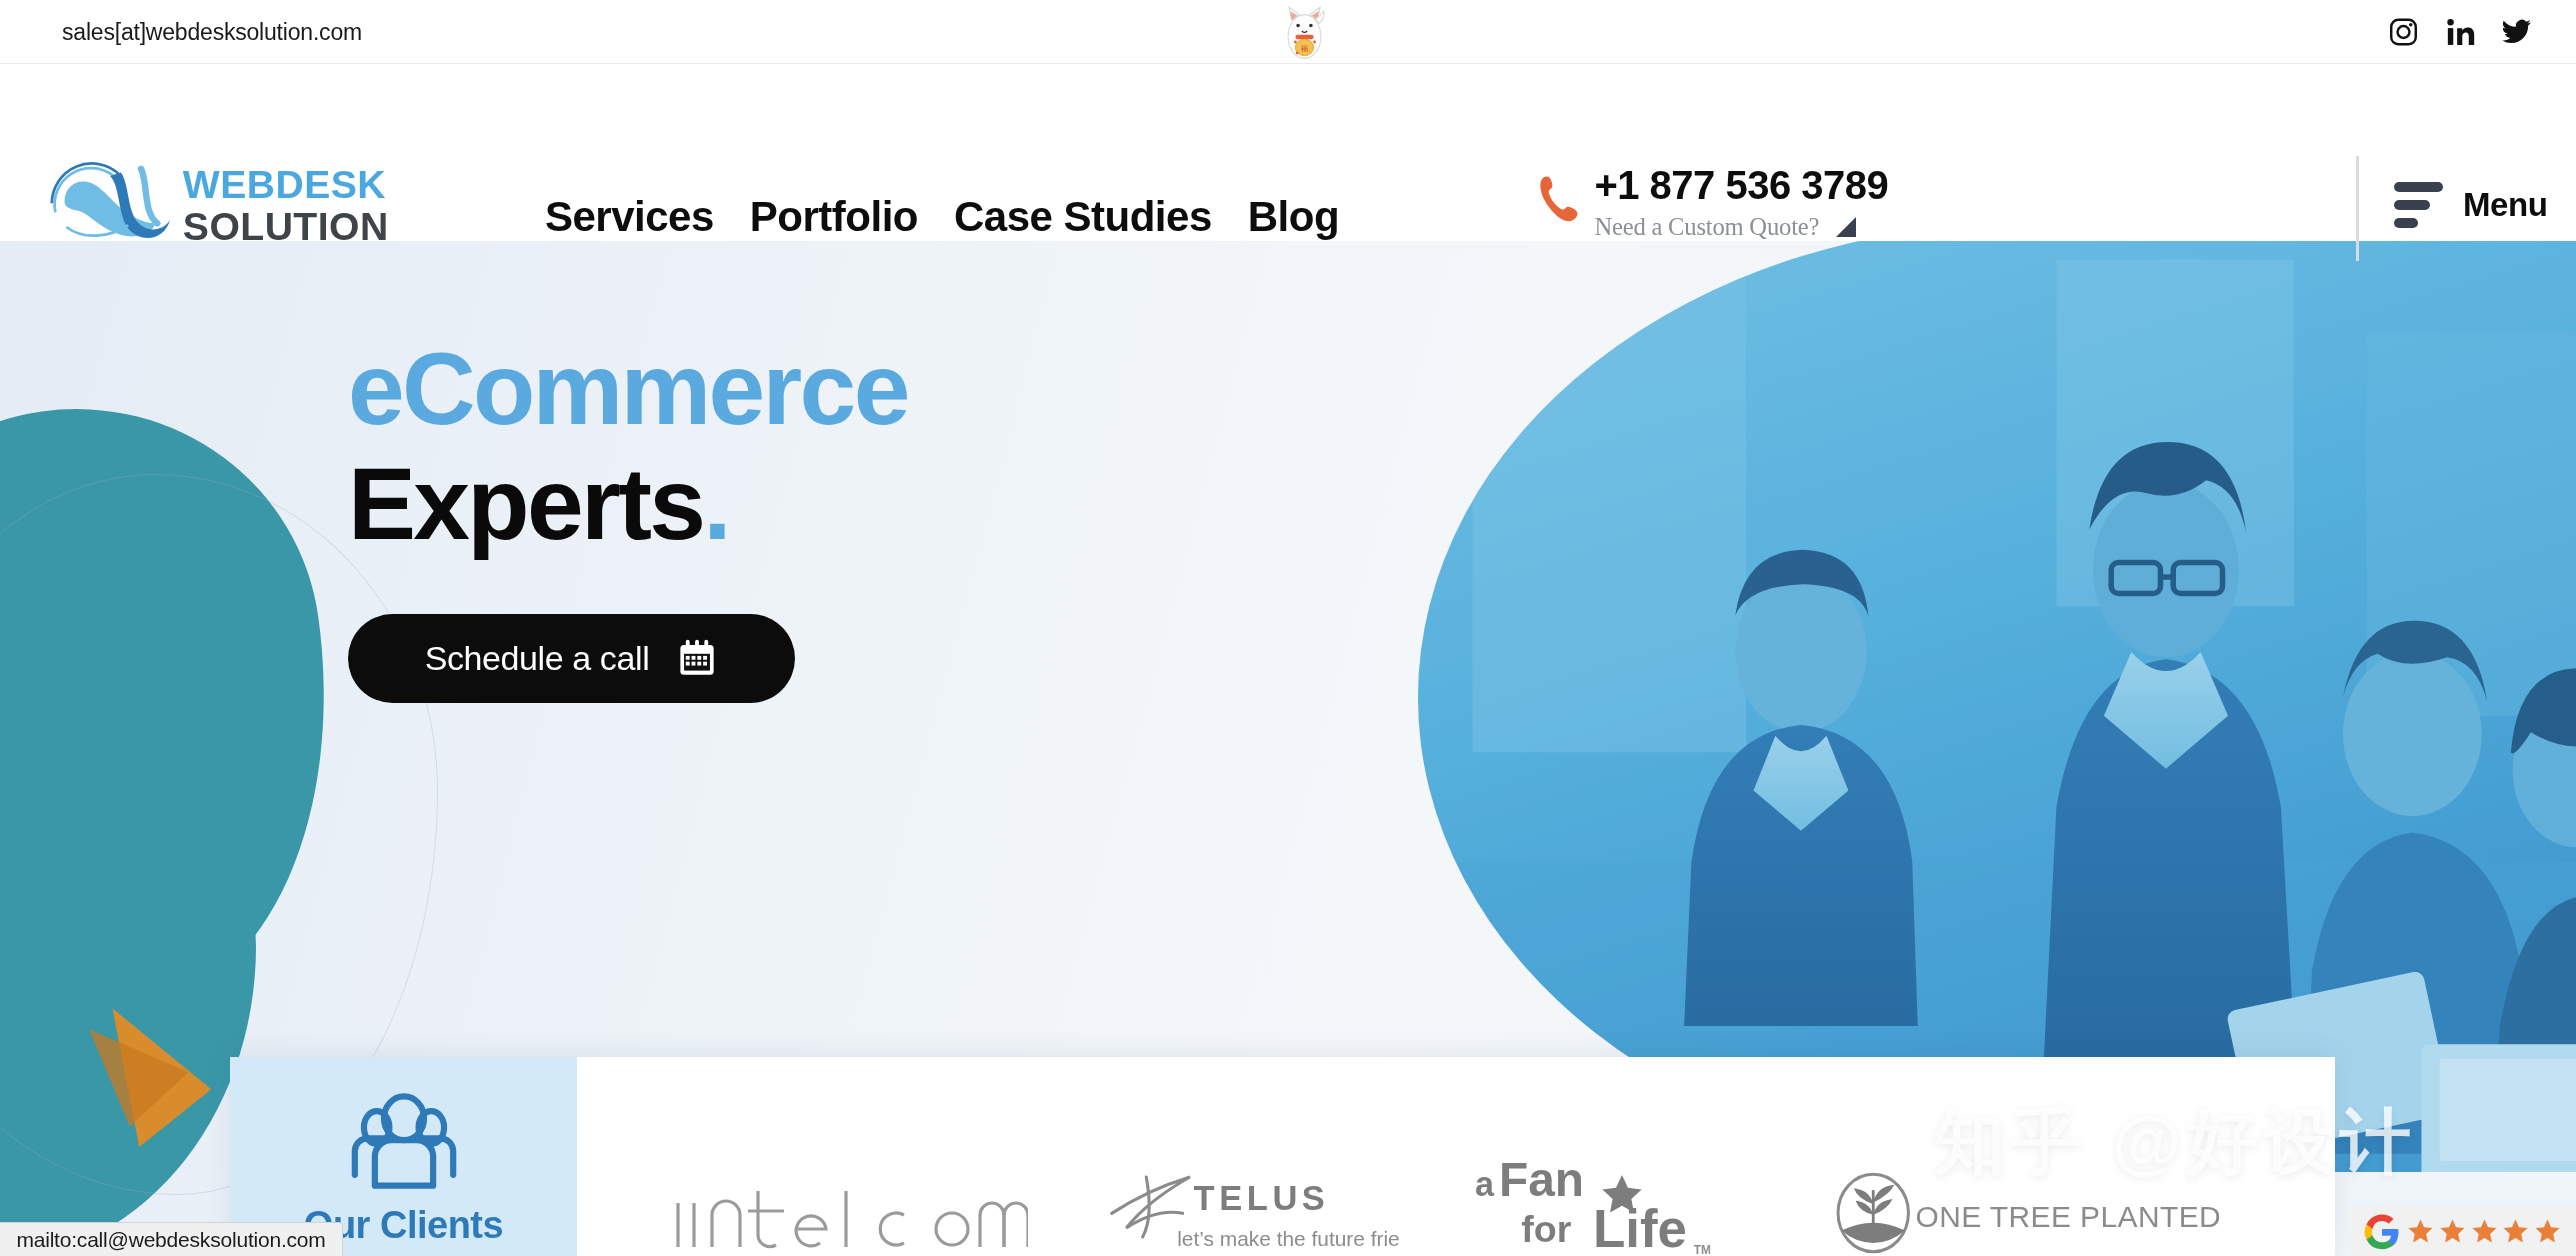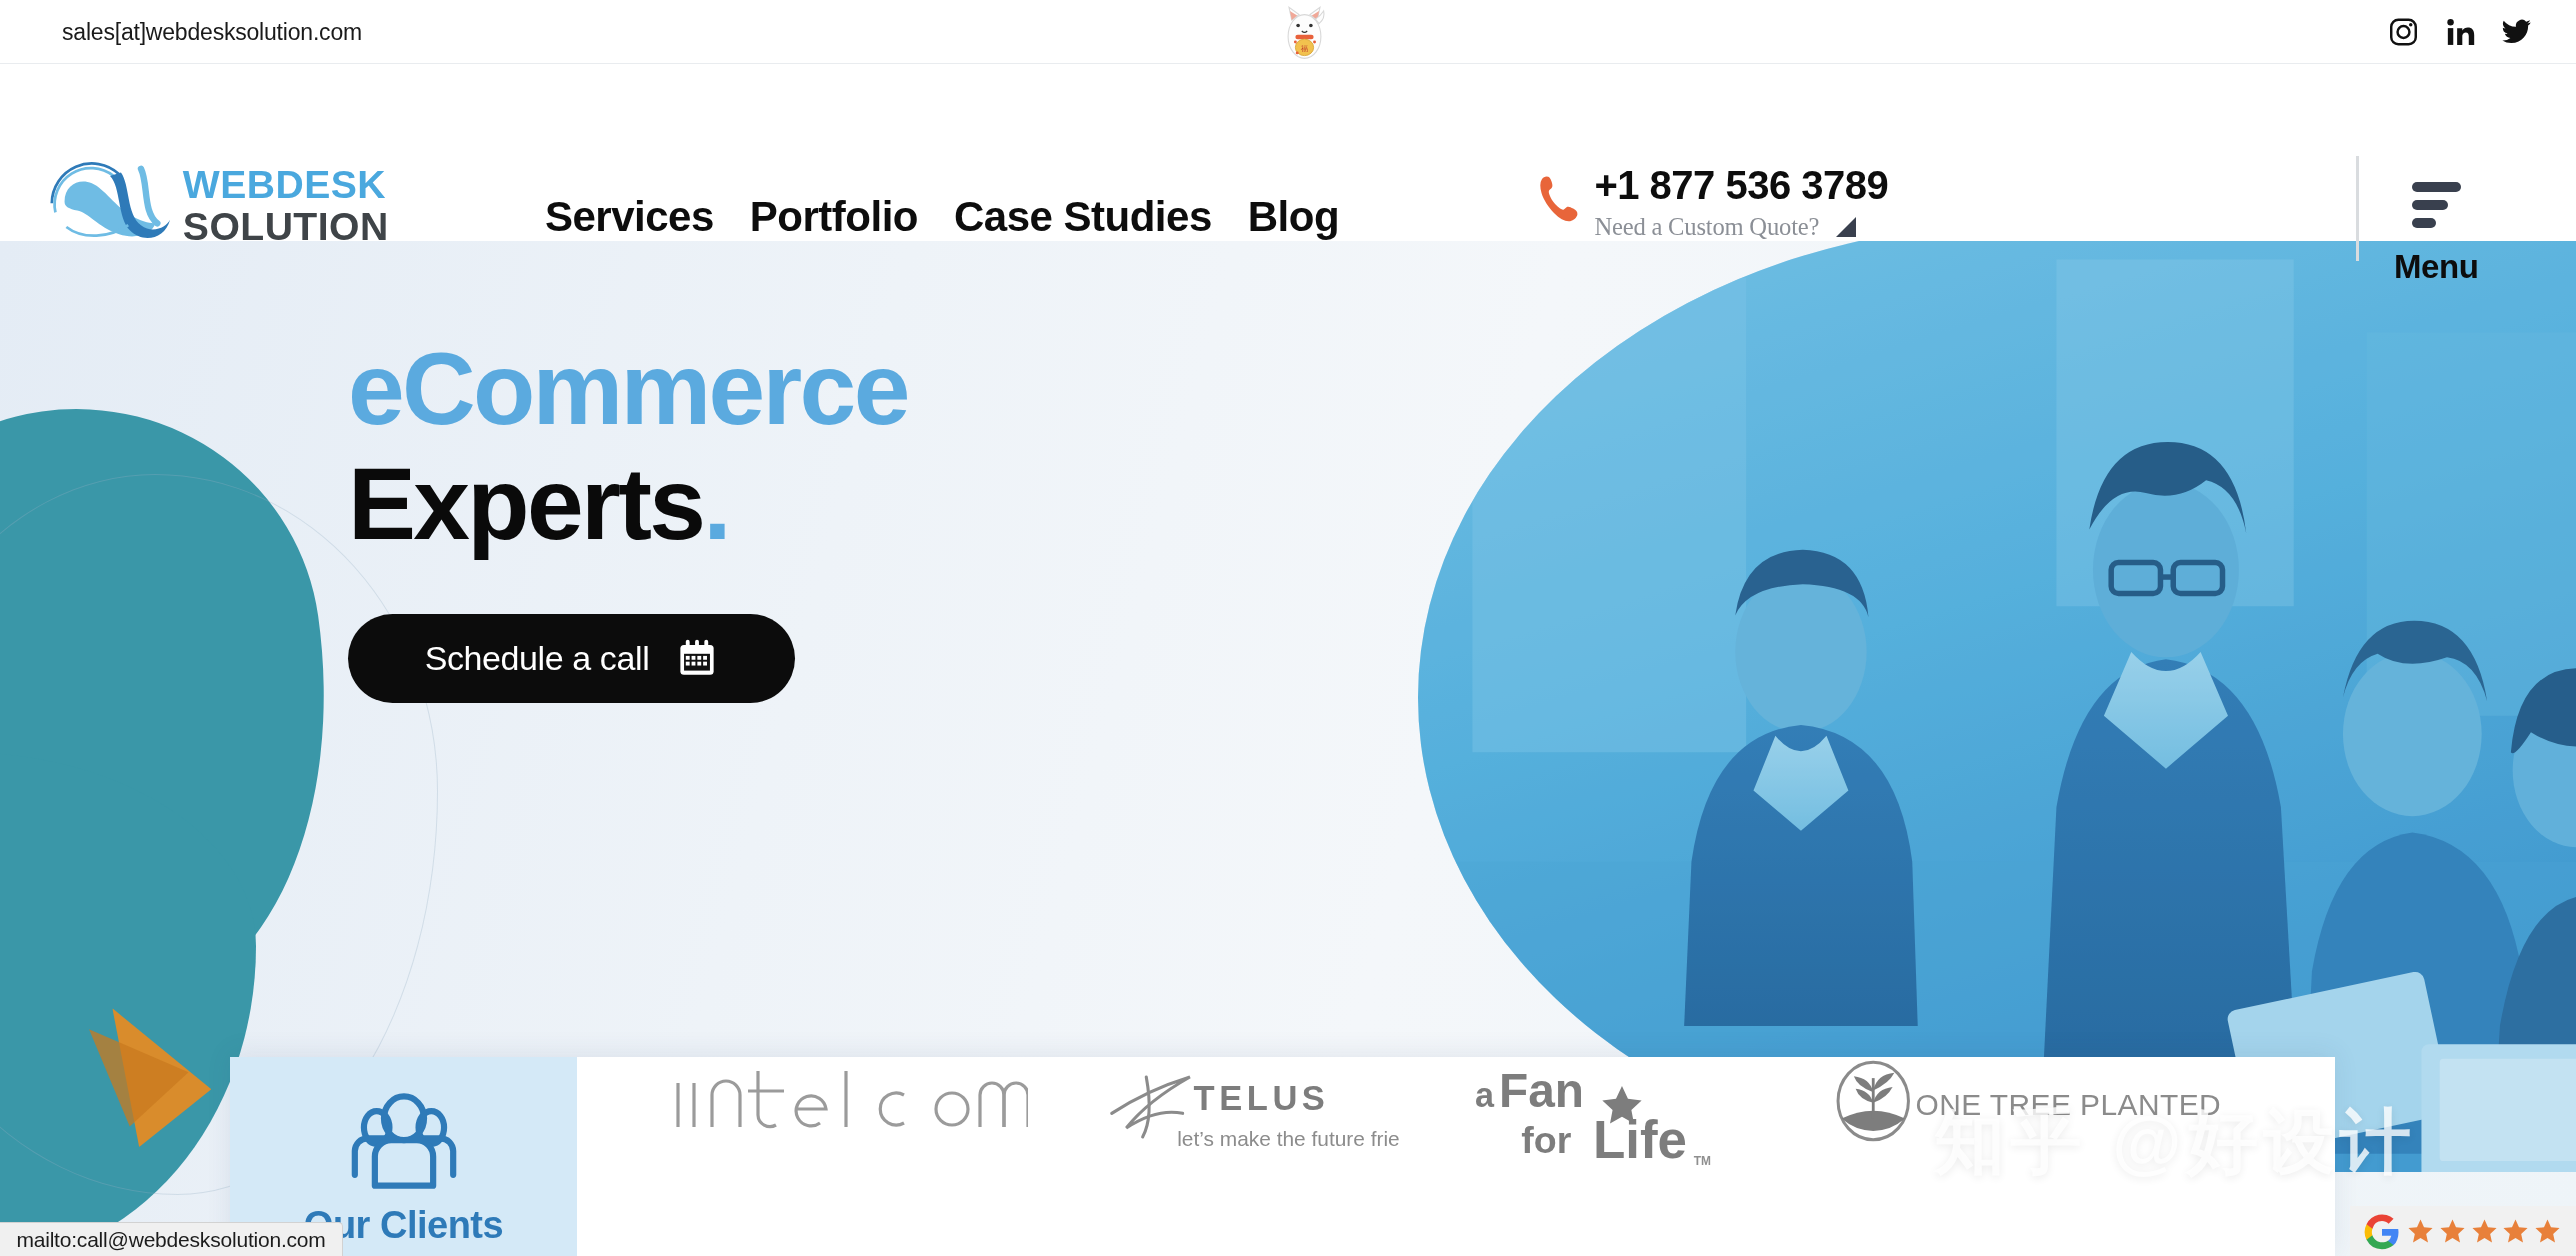--- a/index.html
+++ b/index.html
@@ -82,21 +82,21 @@
     font-size:31px; font-weight:600; color:#ffffff; letter-spacing:-0.3px;
   }
   .getquote-arrow { width:35px; height:24px; }
 
   .hdr-divider {
     position:absolute; left:2356px; top:91px; width:2.7px; height:105px;
     background:#d9dcdf;
   }
   .menu-btn {
     position:absolute; left:2394px; top:117px;
-    display:flex; align-items:center; gap:20px; cursor:pointer;flex-direction:column;
+    display:flex; align-items:center; gap:20px; cursor:pointer;
   }
   .ham { display:flex; flex-direction:column; gap:8.2px; }
   .ham i { display:block; height:10px; border-radius:5.5px; background:#39404e; }
   .ham i:nth-child(1){ width:49px; }
   .ham i:nth-child(2){ width:36px; }
   .ham i:nth-child(3){ width:24px; }
   .menu-label {
     font-size:33px; font-weight:600; color:#0d0d0d; letter-spacing:-0.4px;
   }
 
@@ -186,21 +186,21 @@
     display:flex; flex-direction:column; align-items:center; justify-content:center;
     padding-top:24px;
   }
   .clients-ico { width:146px; height:102px; }
   .clients-title {
     margin-top:11px; font-size:38px; font-weight:600; color:#2E7AB8;
     letter-spacing:-0.5px; white-space:nowrap;
   }
   .clients-logos {
     flex:1; background:#ffffff;
-    display:flex; align-items:flex-start; justify-content:space-around;
+    display:flex; align-items:flex-end; justify-content:space-around;
     padding:0 55px;
   }
   .client-logo { display:flex; align-items:center; justify-content:center; }
   .logo-intelcom { height:80px; }
   .logo-telus { height:100px; }
   .logo-fan { height:111px; }
   .logo-otp { height:88px; }
 
   
   .watermark {

